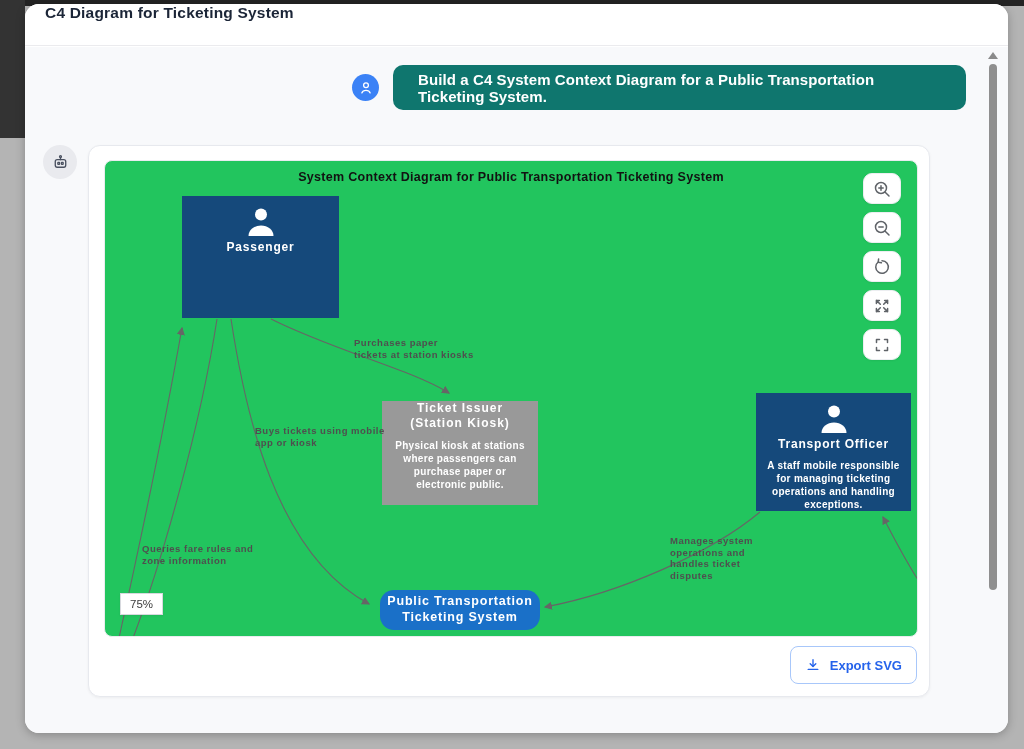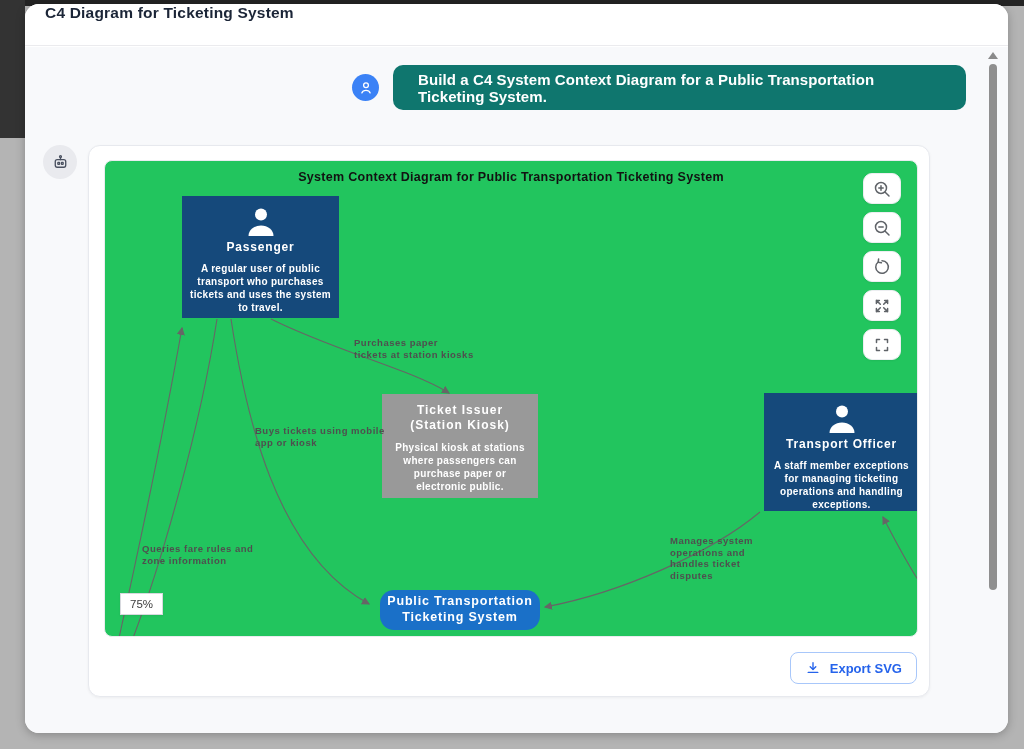--- a/index.html
+++ b/index.html
@@ -32,44 +32,44 @@
   .dg-title { position:absolute; left:0; top:9px; width:100%; text-align:center; font-size:12.5px;
               font-weight:bold; color:#121212; letter-spacing:.3px; }
 
   .edges { position:absolute; left:0; top:0; }
 
   .node { position:absolute; color:#fff; text-align:center; font-weight:bold; }
   .node .nicon { margin:10px auto 2px; display:block; }
   .node .ntitle { font-size:12px; letter-spacing:.8px; margin-bottom:8px; }
   .node .ndesc { font-size:10px; letter-spacing:.3px; line-height:1.3; padding:0 7px; }
   .n-passenger { left:77px; top:35px; width:157px; height:122px; }
-  .n-kiosk { left:277px; top:233px; width:156px; height:104px; padding-top:9px; }
+  .n-kiosk { left:277px; top:240px; width:156px; height:104px; }
   .n-kiosk .ntitle { line-height:1.25; letter-spacing:1px; padding:0 10px; }
-  .n-officer { left:651px; top:232px; width:155px; height:118px;margin-left:8px; }
+  .n-officer { left:651px; top:232px; width:155px; height:118px; }
   .n-system { left:275px; top:429px; width:160px; height:40px; display:flex; align-items:center;
               justify-content:center; font-size:12.5px; letter-spacing:.8px; line-height:1.25; }
 
   .elabel { position:absolute; text-align:left; font-size:9.5px; font-weight:bold; color:#4f4f4f;
             letter-spacing:.5px; line-height:1.22; }
   .l-purchases { left:249px; top:176px; width:120px; }
   .l-buys { left:150px; top:264px; width:136px; }
   .l-queries { left:37px; top:382px; width:136px; }
   .l-manages { left:565px; top:374px; width:106px; }
 
   .zoom-badge { position:absolute; left:15px; top:432px; background:#fff; border:1px solid #d7d9de;
                 border-radius:0; padding:4px 9px; font-size:11.5px; color:#3c3c3c;
                 box-shadow:0 1px 2px rgba(0,0,0,.07); }
 
   .toolbar { position:absolute; right:16px; top:12px; display:flex; flex-direction:column; gap:8px; }
   .tool-btn { width:38px; height:31px; background:#fff; border:1px solid #eceef1; border-radius:9px;
               display:flex; align-items:center; justify-content:center; cursor:pointer;
               box-shadow:0 1px 2px rgba(0,0,0,.06); }
   .tool-btn svg { stroke:#5f6368; fill:none; stroke-width:1.5; stroke-linecap:round; stroke-linejoin:round; }
 
-  .export-btn { position:absolute; right:12px; bottom:12px; height:32px; padding:0 14px; background:#fff;
+  .export-btn { position:absolute; right:12px; bottom:12px; height:38px; padding:0 14px; background:#fff;
                 border:1px solid #a8c7fa; border-radius:8px; color:#2563eb; font-size:13px; font-weight:bold;
                 font-family:"Liberation Sans", sans-serif; display:flex; align-items:center; gap:9px; cursor:pointer; }
   .export-btn svg { stroke:#2563eb; fill:none; stroke-width:1.7; stroke-linecap:round; stroke-linejoin:round; }
 
   
   .scroll-up { position:absolute; left:963px; top:48px; width:0; height:0;
                border-left:5px solid transparent; border-right:5px solid transparent;
                border-bottom:7px solid #8a8a8a; }
   .scroll-thumb { position:absolute; left:964px; top:60px; width:8px; height:526px;
                   background:#8f8f8f; border-radius:4px; }
@@ -125,35 +125,34 @@
         </svg>
 
         <div class="dg-title">System Context Diagram for Public Transportation Ticketing System</div>
 
         <div class="node n-passenger" style="background: rgb(21, 73, 123);">
           <svg class="nicon" width="34" height="32" viewBox="0 0 34 32">
             <circle cx="17" cy="8.5" r="6" fill="#fff"></circle>
             <path d="M4.5,30 a12.5,10.5 0 0 1 25,0 z" fill="#fff"></path>
           </svg>
           <div class="ntitle">Passenger</div>
-          <div class="ndesc">A regular user of public transport who purchases tickets and uses the system to travel.</div>
         </div>
 
         <div class="node n-kiosk" style="background: rgb(153, 153, 153);">
           <div class="ntitle">Ticket Issuer (Station Kiosk)</div>
           <div class="ndesc">Physical kiosk at stations where passengers can purchase paper or electronic public.</div>
         </div>
 
         <div class="node n-officer" style="background: rgb(21, 73, 123);">
           <svg class="nicon" width="34" height="32" viewBox="0 0 34 32">
             <circle cx="17" cy="8.5" r="6" fill="#fff"></circle>
             <path d="M4.5,30 a12.5,10.5 0 0 1 25,0 z" fill="#fff"></path>
           </svg>
           <div class="ntitle">Transport Officer</div>
-          <div class="ndesc">A staff member exceptions for managing ticketing operations and handling exceptions.</div>
+          <div class="ndesc">A staff mobile responsible for managing ticketing operations and handling exceptions.</div>
         </div>
 
         <div class="node n-system" style="background: rgb(26, 112, 200); border-radius: 14px;">Public Transportation Ticketing System</div>
 
         <div class="elabel l-purchases">Purchases paper tickets at station kiosks</div>
         <div class="elabel l-buys">Buys tickets using mobile app or kiosk</div>
         <div class="elabel l-manages">Manages system operations and handles ticket disputes</div>
         <div class="elabel l-queries">Queries fare rules and zone information</div>
 
         <div class="zoom-badge">75%</div>

